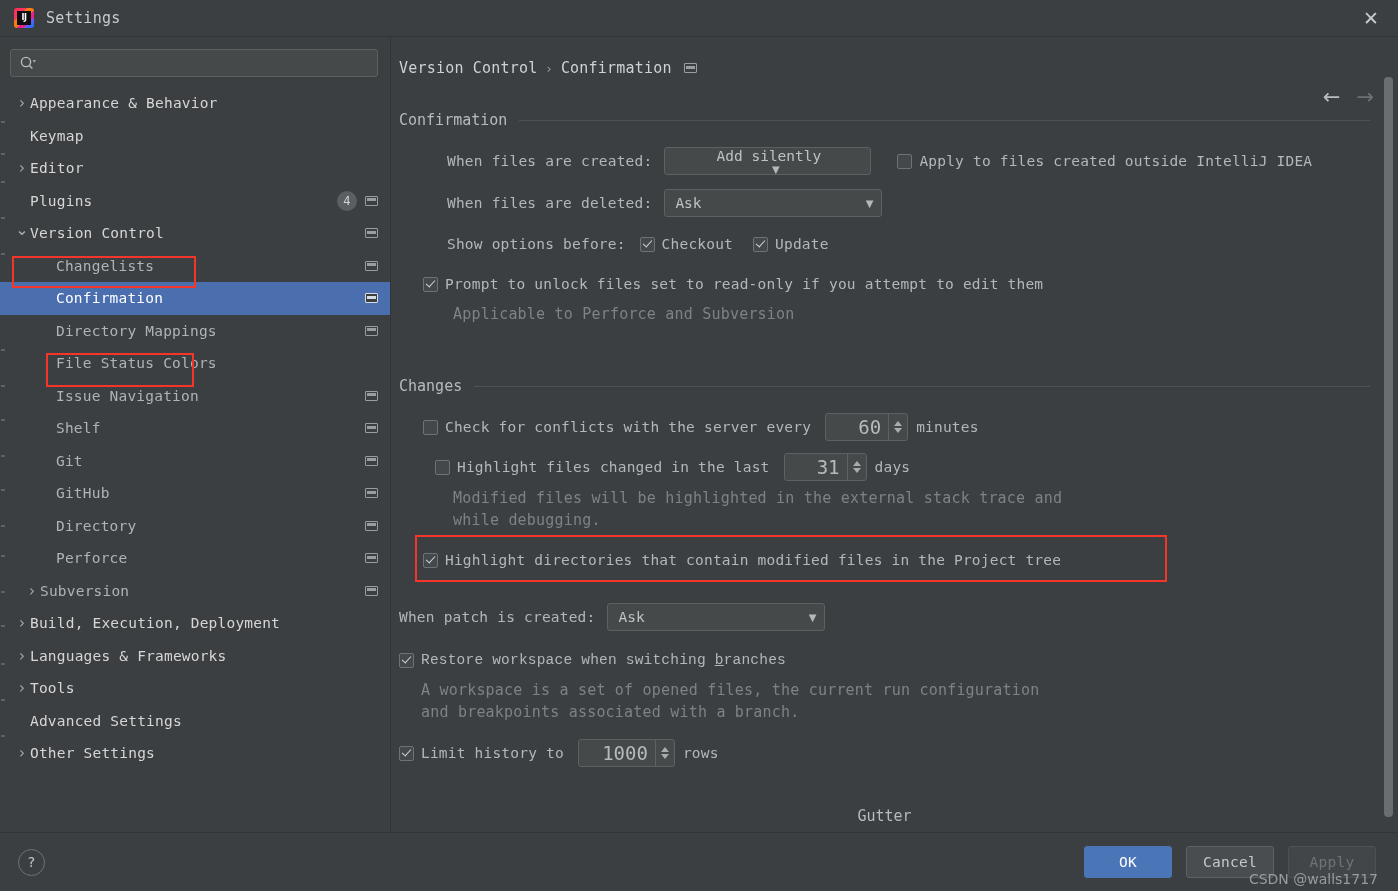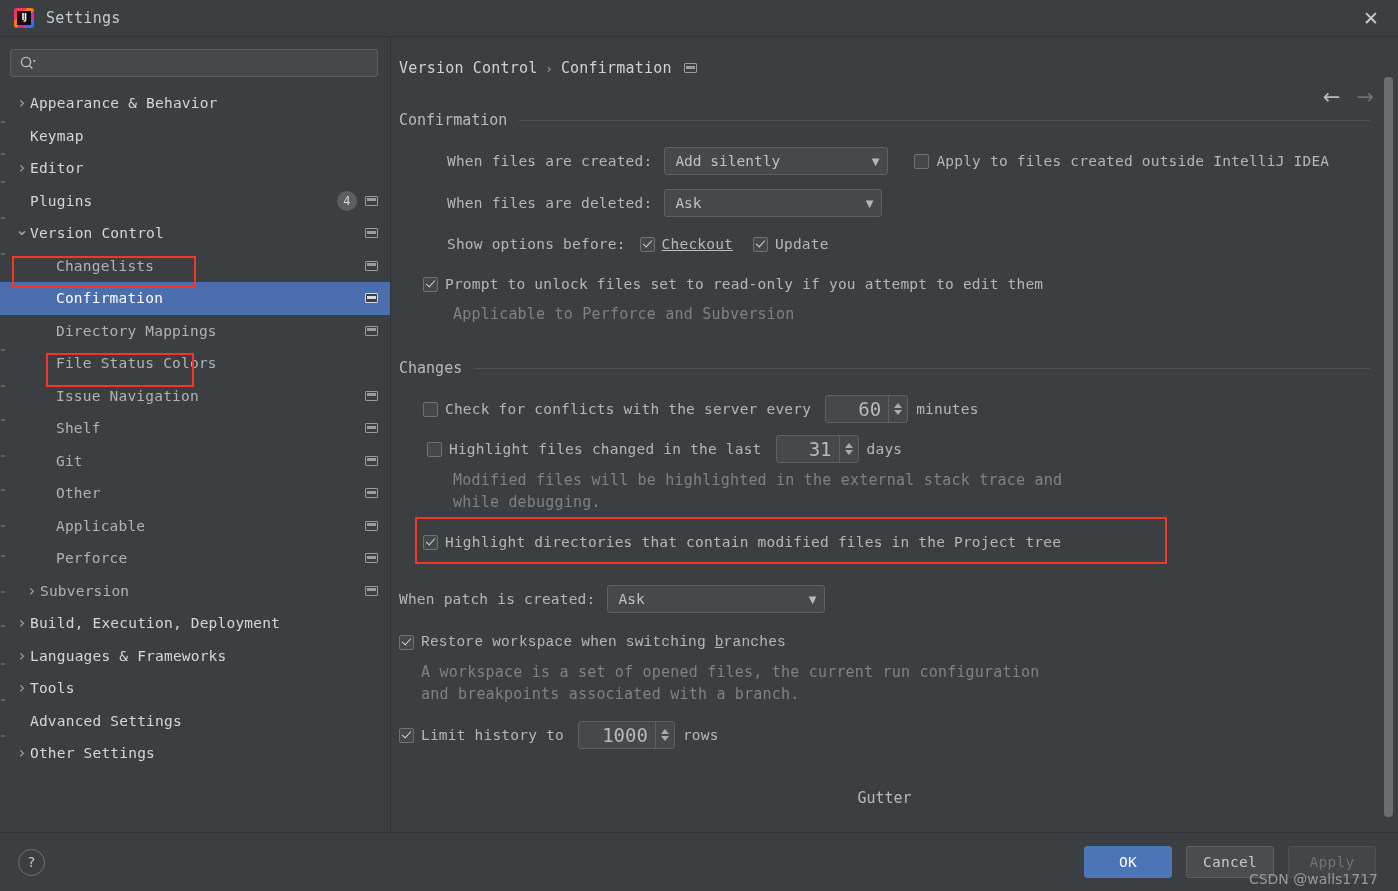--- a/index.html
+++ b/index.html
@@ -432,27 +432,27 @@
               <span class="win-icon"></span>
             </div>
             <div class="tree-row lvl1">
               <span class="arrow none"></span>
               <span class="tree-label">Git</span>
               <span class="row-spacer"></span>
               <span class="win-icon"></span>
             </div>
             <div class="tree-row lvl1">
               <span class="arrow none"></span>
-              <span class="tree-label">Other</span>
-              <span class="row-spacer"></span>
-              <span class="win-icon"></span>
-            </div>
-            <div class="tree-row lvl1">
-              <span class="arrow none"></span>
-              <span class="tree-label">Applicable</span>
+              <span class="tree-label">GitHub</span>
+              <span class="row-spacer"></span>
+              <span class="win-icon"></span>
+            </div>
+            <div class="tree-row lvl1">
+              <span class="arrow none"></span>
+              <span class="tree-label">Directory</span>
               <span class="row-spacer"></span>
               <span class="win-icon"></span>
             </div>
             <div class="tree-row lvl1">
               <span class="arrow none"></span>
               <span class="tree-label">Perforce</span>
               <span class="row-spacer"></span>
               <span class="win-icon"></span>
             </div>
             <div class="tree-row lvl1 has-arrow">
@@ -509,80 +509,80 @@
 
       <div class="panel">
 
         <div class="group">
           <span class="group-title">Confirmation</span>
           <span class="group-line"></span>
         </div>
 
         <div class="row" style="margin-top:18px;">
           <span class="lbl indent">When files are created:</span>
-          <span class="combo" style="width:224px;">
+          <span class="combo" style="width:207px;flex-direction:column;">
             <span class="combo-val">Add silently</span>
             <span class="combo-arrow">▼</span>
           </span>
           <span class="cb" style="margin-left:26px;">
             <span class="box"></span>
             <span class="cb-label">Apply to files created outside IntelliJ IDEA</span>
           </span>
         </div>
 
         <div class="row" style="margin-top:14px;">
           <span class="lbl indent">When files are deleted:</span>
           <span class="combo" style="width:218px;">
             <span class="combo-val">Ask</span>
             <span class="combo-arrow">▼</span>
           </span>
         </div>
 
         <div class="row" style="margin-top:14px;">
           <span class="lbl indent">Show options before:</span>
-          <span class="cb" style="margin-left:14px;text-decoration:underline;">
+          <span class="cb" style="margin-left:14px;">
             <span class="box checked"></span>
             <span class="cb-label">Checkout</span>
           </span>
           <span class="cb" style="margin-left:14px;">
             <span class="box checked"></span>
             <span class="cb-label">Update</span>
           </span>
         </div>
 
         <div class="row tight" style="margin-top:14px;">
           <span class="cb" style="margin-left:24px;">
             <span class="box checked"></span>
             <span class="cb-label">Prompt to unlock files set to read-only if you attempt to edit them</span>
           </span>
         </div>
         <div class="hint">Applicable to Perforce and Subversion</div>
 
-        <div class="group" style="margin-top:34px;">
+        <div class="group" style="margin-top:52px;">
           <span class="group-title">Changes</span>
           <span class="group-line"></span>
         </div>
 
         <div class="row" style="margin-top:18px;">
           <span class="cb" style="margin-left:24px;">
             <span class="box"></span>
             <span class="cb-label">Check for conflicts with the server every</span>
           </span>
           <span class="spinner">
             <span class="spin-val">60</span>
             <span class="spin-btns">
               <span class="spin-up"></span>
               <span class="spin-down"></span>
             </span>
           </span>
           <span class="lbl">minutes</span>
         </div>
 
         <div class="row tight" style="margin-top:12px;">
-          <span class="cb" style="margin-left:28px;">
+          <span class="cb" style="margin-left:36px;">
             <span class="box"></span>
             <span class="cb-label">Highlight files changed in the last</span>
           </span>
           <span class="spinner">
             <span class="spin-val">31</span>
             <span class="spin-btns">
               <span class="spin-up"></span>
               <span class="spin-down"></span>
             </span>
           </span>

